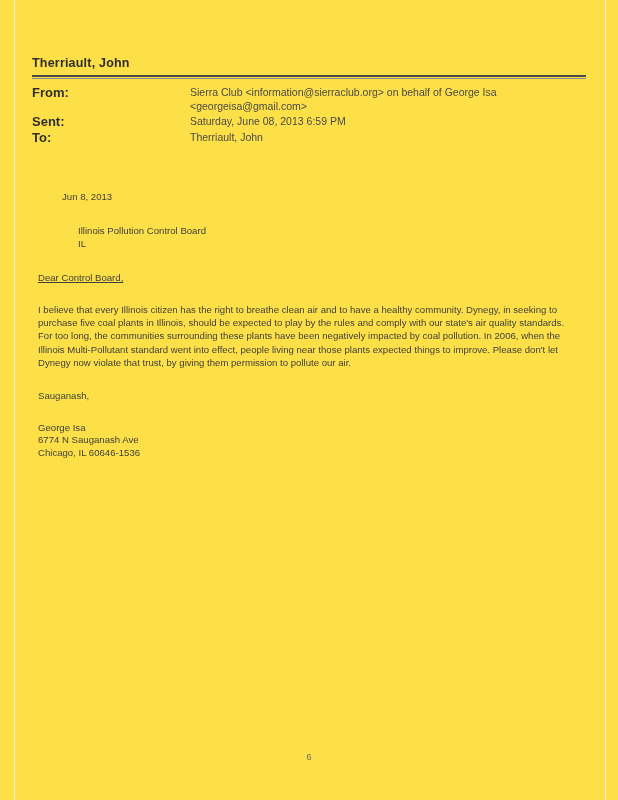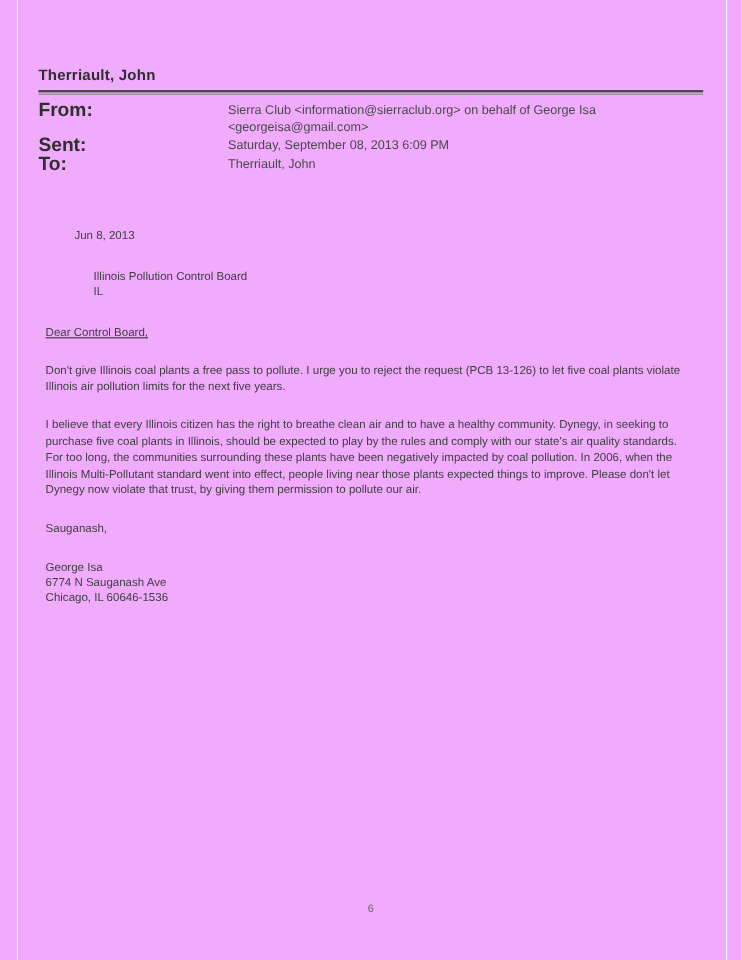--- a/index.html
+++ b/index.html
@@ -13,21 +13,21 @@
     font-family: "Liberation Sans", sans-serif;
     color: #3d3d3d;
     position: relative;
     overflow: hidden;
   }
   .page {
     position: absolute;
     left: 0; top: 0;
     width: 618px;
     height: 800px;
-    background: #f0abfc;
+    background: #fde047;
   }
   
   .scan-edge-left {
     position: absolute;
     left: 14px; top: 0; width: 1px; height: 800px;
     background: #f0f0f0;
   }
   .scan-edge-right {
     position: absolute;
     right: 12px; top: 0; width: 1px; height: 800px;
@@ -68,21 +68,21 @@
   .field-row {
     display: flex;
     align-items: flex-start;
     margin-bottom: 2px;
   }
   .field-label {
     width: 158px;
     flex: 0 0 158px;
     font-weight: bold;
     color: #2f2f2f;
-    font-size: 16px;
+    font-size: 13px;
   }
   .field-value {
     flex: 1 1 auto;
     color: #4a4a4a;
     font-size: 10.5px;
   }
   .field-value .sub {
     display: block;
   }
 
@@ -146,42 +146,41 @@
     <div class="field-row">
       <div class="field-label">From:</div>
       <div class="field-value">
         <span class="sub">Sierra Club &lt;information@sierraclub.org&gt; on behalf of George Isa</span>
         <span class="sub">&lt;georgeisa@gmail.com&gt;</span>
       </div>
     </div>
 
     <div class="field-row">
       <div class="field-label">Sent:</div>
-      <div class="field-value">Saturday, September 08, 2013 6:09 PM</div>
+      <div class="field-value">Saturday, June 08, 2013 6:59 PM</div>
     </div>
 
     <div class="field-row">
       <div class="field-label">To:</div>
       <div class="field-value">Therriault, John</div>
     </div>
 
 
   </div>
 
   <div class="letter">
     <div class="date">Jun 8, 2013</div>
 
     <div class="addr">
       <div>Illinois Pollution Control Board</div>
       <div>IL</div>
     </div>
 
     <div class="salutation">Dear Control Board,</div>
 
-    <p class="body-par">Don't give Illinois coal plants a free pass to pollute. I urge you to reject the request (PCB 13-126) to let five coal plants violate Illinois air pollution limits for the next five years.</p>
     <p class="body-par">I believe that every Illinois citizen has the right to breathe clean air and to have a healthy community. Dynegy, in seeking to purchase five coal plants in Illinois, should be expected to play by the rules and comply with our state's air quality standards. For too long, the communities surrounding these plants have been negatively impacted by coal pollution. In 2006, when the Illinois Multi-Pollutant standard went into effect, people living near those plants expected things to improve. Please don't let Dynegy now violate that trust, by giving them permission to pollute our air.</p>
 
     <div class="closing">Sauganash,</div>
 
     <div class="signature">
       <div>George Isa</div>
       <div>6774 N Sauganash Ave</div>
       <div>Chicago, IL 60646-1536</div>
     </div>
   </div>

